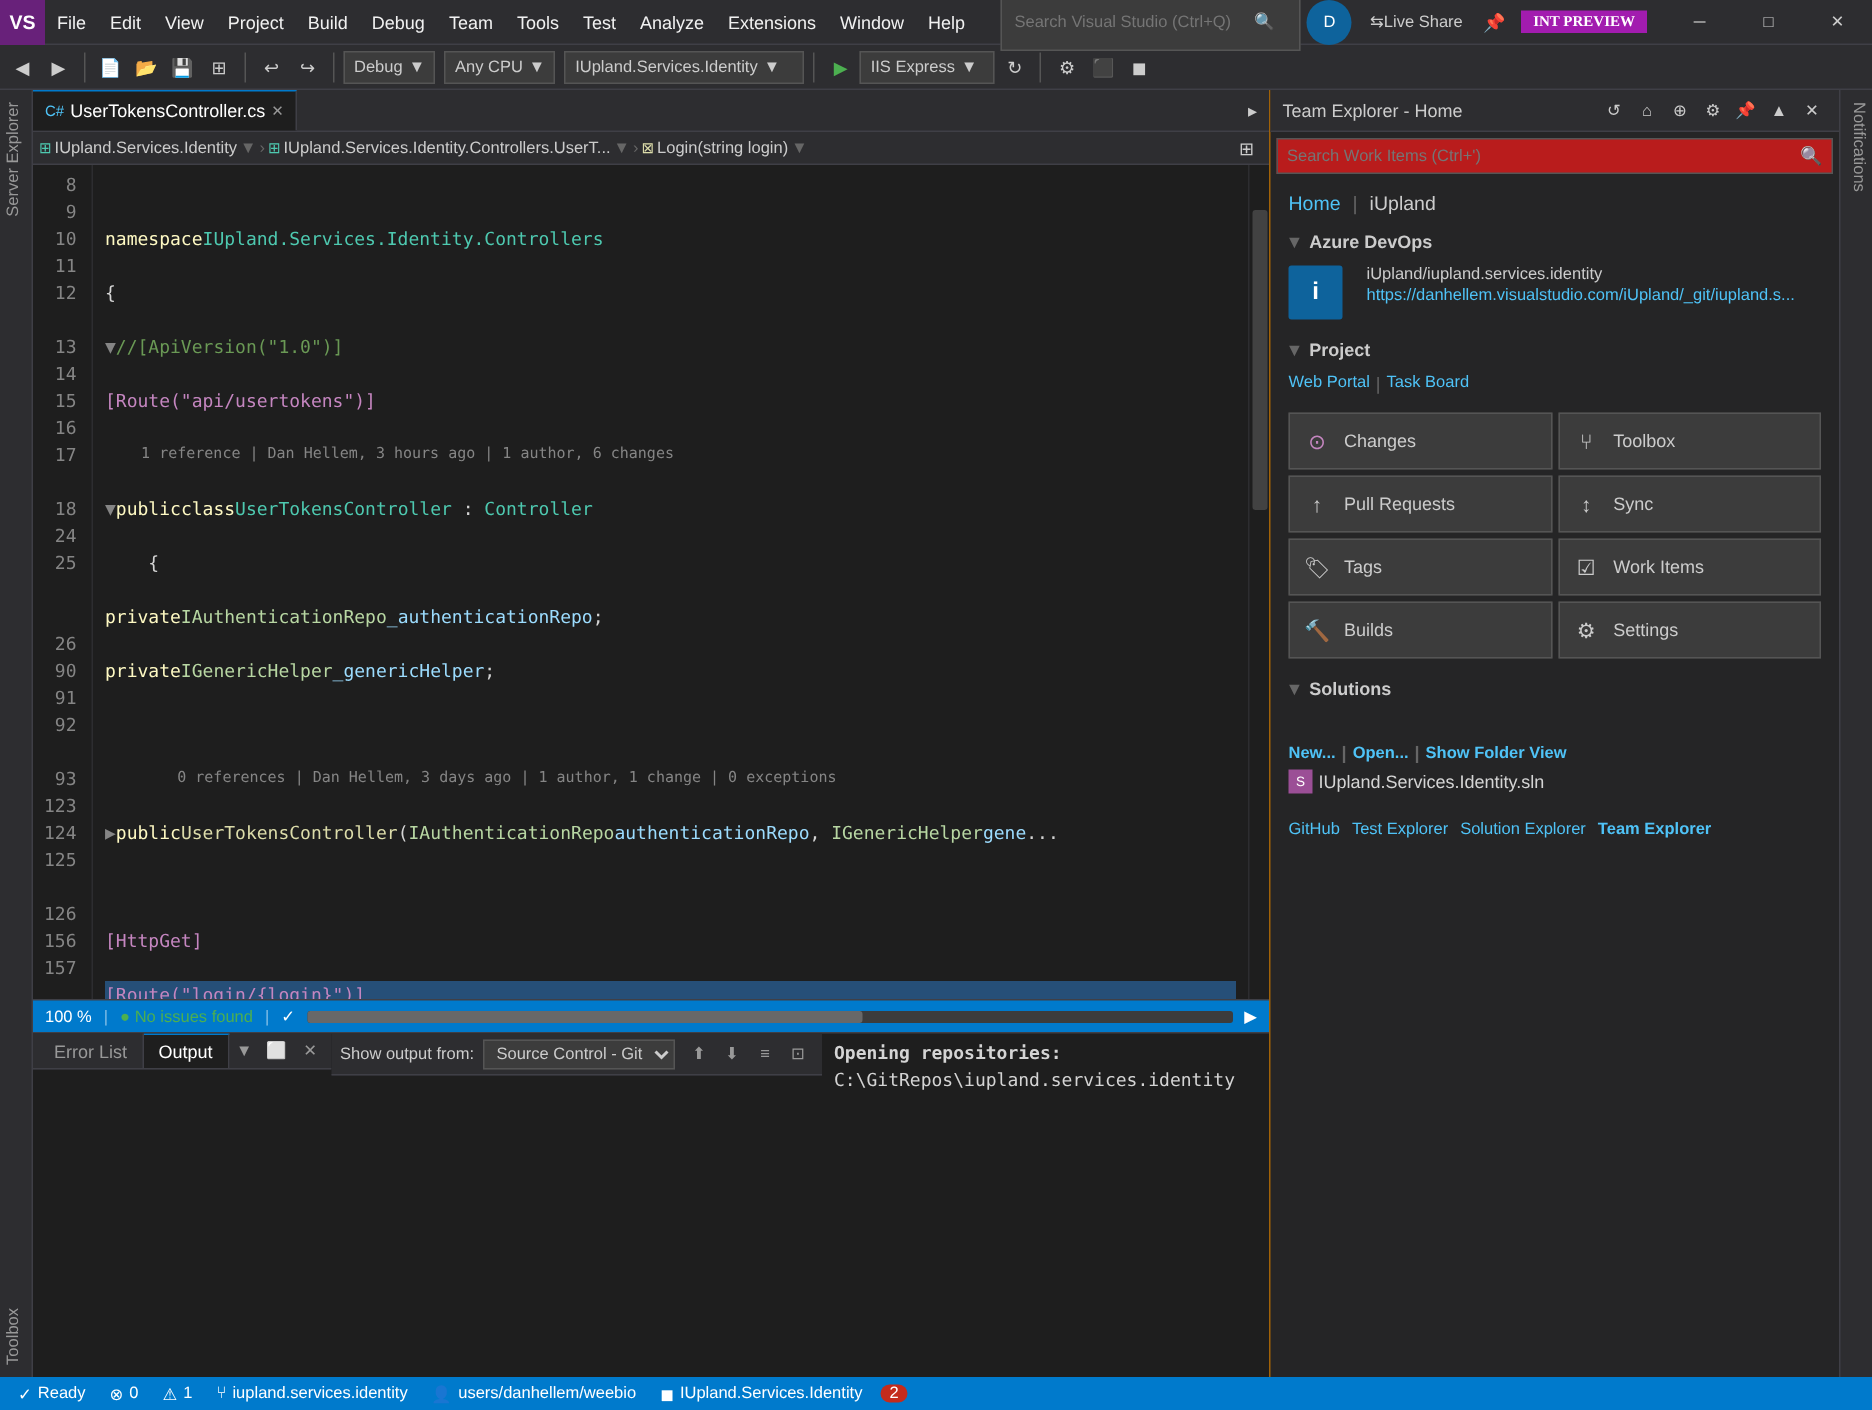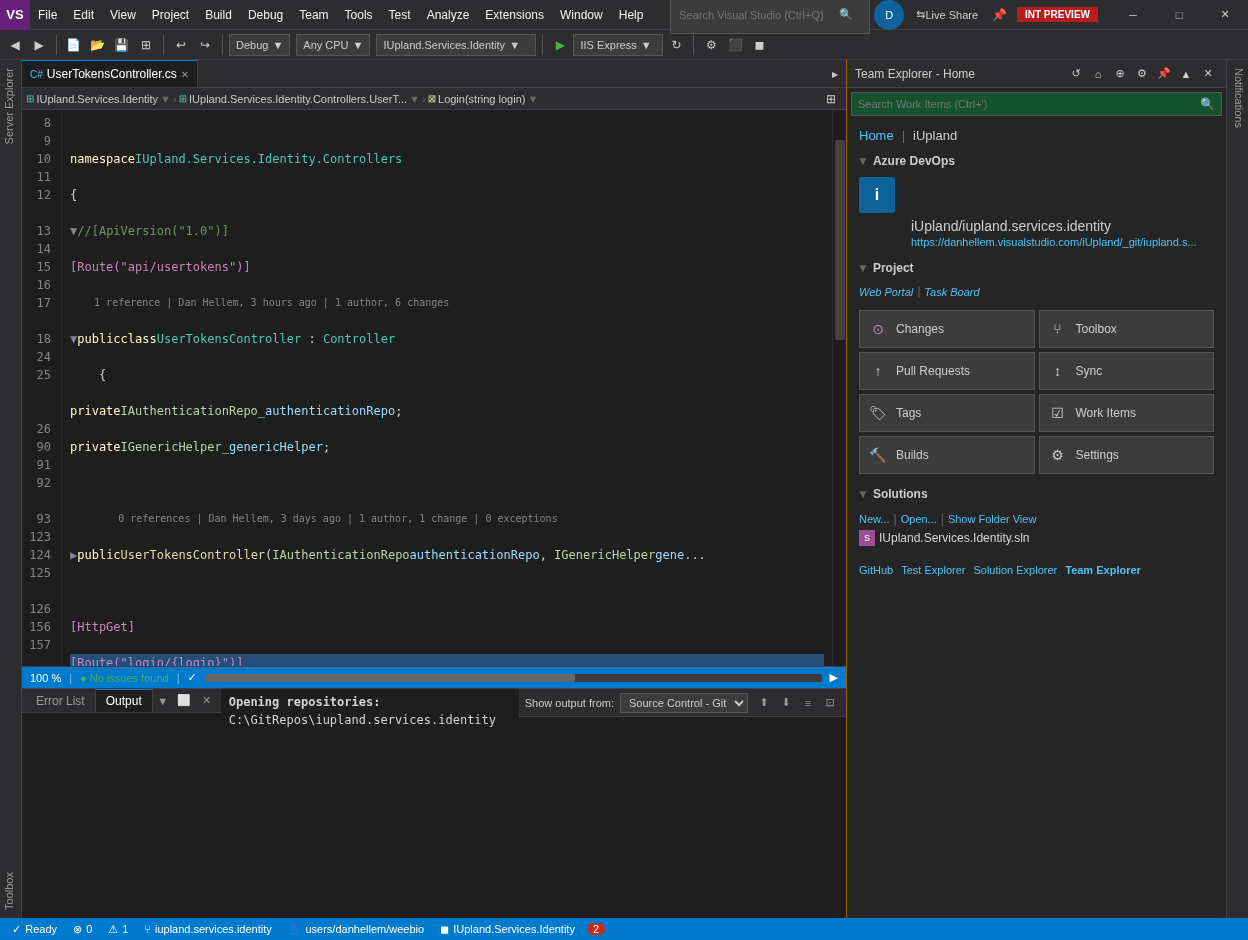--- a/index.html
+++ b/index.html
@@ -10,21 +10,21 @@
     #title-bar .vs-logo { width: 30px; height: 30px; display: flex; align-items: center; justify-content: center; background: #68217a; color: white; font-weight: bold; font-size: 13px; flex-shrink: 0; }
     #title-bar .menu-bar { display: flex; align-items: center; height: 100%; flex: 1; }
     #title-bar .menu-item { padding: 0 8px; height: 100%; display: flex; align-items: center; color: #f1f1f1; cursor: pointer; font-size: 12px; }
     #title-bar .search-box { margin-left: auto; background: #3c3c3c; border: 1px solid #555; color: #ccc; padding: 18px 8px; width: 200px; height: 22px; font-size: 11px; display: flex; align-items: center; }
     #title-bar .search-box input { background: transparent; border: none; color: #ccc; font-size: 11px; width: 160px; outline: none; }
     #title-bar .window-controls { display: flex; align-items: center; margin-left: 8px; }
     #title-bar .win-btn { width: 46px; height: 30px; display: flex; align-items: center; justify-content: center; cursor: pointer; color: #ccc; font-size: 11px; }
     #title-bar .user-icon { width: 30px; height: 30px; border-radius: 50%; background: #0e639c; display: flex; align-items: center; justify-content: center; color: white; font-size: 11px; margin: 0 4px; }
     #title-bar .live-share { display: flex; align-items: center; font-size: 11px; color: #ccc; padding: 0 8px; cursor: pointer; }
     #title-bar .pin-btn { padding: 0 6px; color: #ccc; cursor: pointer; }
-    #title-bar .int-preview { background: #b91c1c; color: white; font-size: 10px; font-weight: bold; padding: 2px 8px; margin: 0 4px; }
+    #title-bar .int-preview { background: #a21caf; color: white; font-size: 10px; font-weight: bold; padding: 2px 8px; margin: 0 4px; font-family: Liberation Serif, serif; }
 
     
     #toolbar { background: #2d2d30; height: 30px; display: flex; align-items: center; border-bottom: 1px solid #3f3f46; padding: 0 4px; gap: 2px; }
     .tb-sep { width: 1px; height: 20px; background: #555; margin: 0 4px; }
     .tb-btn { width: 22px; height: 22px; display: flex; align-items: center; justify-content: center; cursor: pointer; color: #ccc; font-size: 12px; }
     .tb-dropdown { background: #3c3c3c; border: 1px solid #555; color: #ccc; padding: 0 6px; height: 22px; font-size: 11px; display: flex; align-items: center; gap: 4px; cursor: pointer; }
 
     
     #main { display: flex; height: calc(940px - 30px - 30px - 22px); }
 
@@ -71,47 +71,47 @@
     #editor-scrollbar { width: 14px; background: #1e1e1e; border-left: 1px solid #2d2d30; position: relative; }
     .scroll-thumb { position: absolute; width: 10px; left: 2px; top: 30px; height: 200px; background: #424242; border-radius: 2px; }
 
     
     #right-panel { width: 380px; background: #252526; border-left: 1px solid #a16207; display: flex; flex-direction: column; }
     #team-explorer-header { background: #2d2d30; height: 28px; display: flex; align-items: center; padding: 0 8px; border-bottom: 1px solid #3f3f46; }
     #team-explorer-header .title { font-size: 12px; color: #ccc; flex: 1; }
     #te-toolbar { display: flex; align-items: center; gap: 2px; }
     .te-btn { width: 20px; height: 20px; display: flex; align-items: center; justify-content: center; cursor: pointer; color: #ccc; font-size: 11px; }
 
-    #te-search { background: #14532d; border: 1px solid #555; height: 24px; padding: 0 6px; display: flex; align-items: center; margin: 4px; }
+    #te-search { background: #b91c1c; border: 1px solid #555; height: 24px; padding: 0 6px; display: flex; align-items: center; margin: 4px; }
     #te-search input { background: transparent; border: none; color: #ccc; font-size: 11px; width: 100%; outline: none; }
 
     #te-content { flex: 1; overflow-y: auto; padding: 4px; }
     .te-home-header { display: flex; align-items: center; padding: 4px 8px; font-size: 13px; color: #ccc; gap: 6px; }
     .te-home-header .home-btn { color: #4fc3f7; cursor: pointer; }
     .te-home-header .sep { color: #666; margin: 0 2px; }
 
     .te-section { margin: 4px 0; }
     .te-section-header { display: flex; align-items: center; padding: 3px 6px; cursor: pointer; color: #ccc; font-size: 12px; font-weight: bold; }
     .te-section-header .arrow { color: #666; margin-right: 4px; }
 
     .te-org-info { padding: 6px 8px; }
     .te-org-icon { width: 36px; height: 36px; background: #0e639c; display: flex; align-items: center; justify-content: center; color: white; font-size: 16px; font-weight: bold; border-radius: 2px; float: left; margin-right: 8px; }
-    .te-org-text { font-size: 14px; color: #ccc; margin-top: 41px; }
+    .te-org-text { font-size: 11px; color: #ccc; }
     .te-org-link { color: #4fc3f7; font-size: 11px; cursor: pointer; text-decoration: none; display: block; margin-top: 2px; word-break: break-all; }
 
     .te-project { padding: 6px 8px; }
     .te-link { color: #4fc3f7; font-size: 11px; cursor: pointer; }
     .te-link-sep { color: #666; }
 
     .te-buttons-grid { display: grid; grid-template-columns: 1fr 1fr; gap: 4px; padding: 6px 8px; }
     .te-grid-btn { background: #3c3c3c; border: 1px solid #555; color: #ccc; padding: 8px; display: flex; align-items: center; gap: 8px; cursor: pointer; font-size: 12px; }
     .te-grid-icon { width: 20px; height: 20px; display: flex; align-items: center; justify-content: center; color: #ccc; font-size: 14px; }
 
     .te-solutions { padding: 6px 8px; }
-    .te-solutions-links { display: flex; gap: 4px; margin-top: 2px; align-items: center; }
+    .te-solutions-links { display: flex; gap: 4px; margin-top: 20px; align-items: center; font-weight: bold; }
     .te-sln-file { display: flex; align-items: center; gap: 4px; margin-top: 4px; cursor: pointer; }
     .te-sln-icon { width: 16px; height: 16px; background: #9b4f96; display: flex; align-items: center; justify-content: center; color: white; font-size: 9px; }
 
     
     #notifications-sidebar { width: 22px; background: #2d2d30; display: flex; flex-direction: column; border-left: 1px solid #3f3f46; }
     .notif-tab { writing-mode: vertical-rl; padding: 8px 3px; cursor: pointer; font-size: 11px; color: #999; white-space: nowrap; }
 
     
     #status-bar { height: 22px; background: #007acc; display: flex; align-items: center; padding: 0 8px; font-size: 11px; color: white; gap: 8px; }
     .status-item { display: flex; align-items: center; gap: 4px; padding: 0 4px; cursor: pointer; }
@@ -330,40 +330,40 @@
     <div id="bottom-panel">
       <div id="bottom-tab-bar">
         <div class="bottom-tab">Error List</div>
         <div class="bottom-tab active">Output</div>
         <div class="bottom-toolbar">
           <div class="btm-btn">▼</div>
           <div class="btm-btn">⬜</div>
           <div class="btm-btn">✕</div>
         </div>
       </div>
-      <div id="bottom-content">
-        <div class="output-text">
-          <div style="font-weight:bold;">Opening repositories:</div>
-          <div>C:\GitRepos\iupland.services.identity</div>
-        </div>
-      </div>
       <div style="background:#2d2d30; height:28px; display:flex; align-items:center; padding:0 6px; gap:6px; border-bottom:1px solid #3f3f46;">
         <span style="font-size:11px;color:#ccc;">Show output from:</span>
         <select class="output-source-select">
           <option>Source Control - Git</option>
           <option>Build</option>
           <option>Debug</option>
         </select>
         <div style="display:flex;gap:2px;margin-left:auto;">
           <div class="btm-btn">⬆</div>
           <div class="btm-btn">⬇</div>
           <div class="btm-btn">≡</div>
           <div class="btm-btn">⊡</div>
         </div>
       </div>
+      <div id="bottom-content">
+        <div class="output-text">
+          <div style="font-weight:bold;">Opening repositories:</div>
+          <div>C:\GitRepos\iupland.services.identity</div>
+        </div>
+      </div>
     </div>
   </div>
 
   <div id="right-panel">
     <div id="team-explorer-header">
       <span class="title">Team Explorer - Home</span>
       <div id="te-toolbar">
         <div class="te-btn">↺</div>
         <div class="te-btn">⌂</div>
         <div class="te-btn">⊕</div>
@@ -402,21 +402,21 @@
           </div>
         </div>
       </div>
 
       <div class="te-section">
         <div class="te-section-header">
           <span class="arrow">▼</span>
           <span>Project</span>
         </div>
         <div class="te-project">
-          <div style="display:flex; gap:4px; align-items:flex-end;font-style:italic;">
+          <div style="display:flex; gap:4px; align-items:flex-start;">
             <span class="te-link">Web Portal</span>
             <span class="te-link-sep">|</span>
             <span class="te-link">Task Board</span>
           </div>
         </div>
 
         <div class="te-buttons-grid">
           <div class="te-grid-btn">
             <div class="te-grid-icon" style="color:#c586c0;">⊙</div>
             <span>Changes</span>

